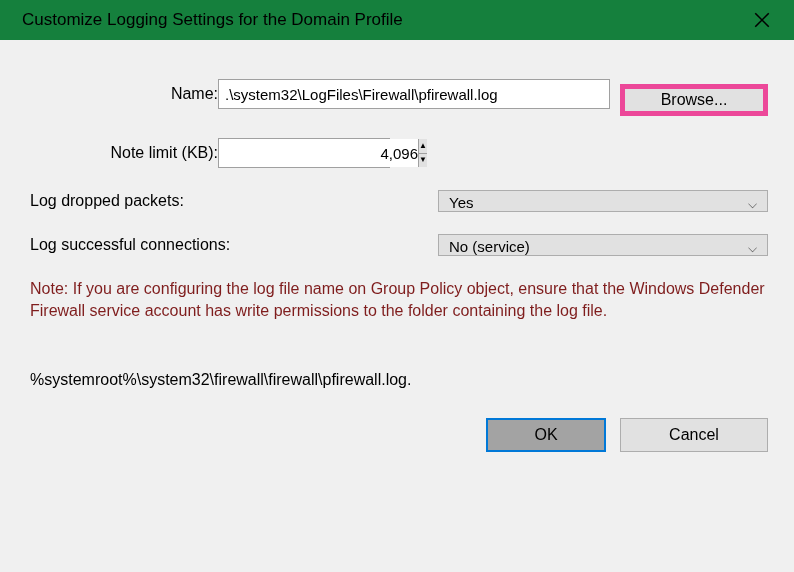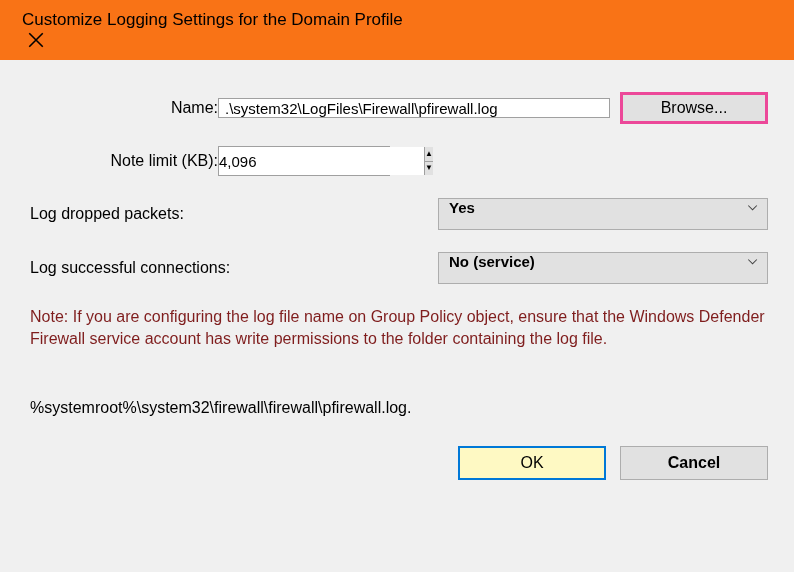--- a/index.html
+++ b/index.html
@@ -13,22 +13,21 @@
       background: #f0f0f0;
       width: 794px;
       height: 572px;
       overflow: hidden;
     }
     .title-bar {
       display: flex;
       justify-content: space-between;
       align-items: flex-start;
       padding: 10px 18px 6px 22px;
-      background: #f97316;
-      flex-direction: column;
+      background: #15803d;
     }
     .title-text {
       font-size: 17px;
       color: #000;
     }
     .close-btn {
       width: 28px;
       height: 28px;
       display: flex;
       align-items: center;
@@ -54,49 +53,50 @@
       font-size: 16px;
       color: #000;
       text-align: right;
     }
     .form-label-wide {
       flex: 0 0 408px;
       font-size: 16px;
       color: #000;
     }
     .name-input {
-      height: 20px;
+      height: 30px;
       flex: 1;
       border: 1px solid #a0a0a0;
       padding: 0 6px;
       font-family: inherit;
       font-size: 15px;
       background: #fff;
       margin-right: 10px;
     }
     .browse-btn {
       width: 148px;
       height: 32px;
-      border: 3px solid #ec4899;
-      background: #e1e1e1;
-      font-family: inherit;
-      font-size: 16px;
-      cursor: pointer;
+      border: 5px solid #ec4899;
+      background: #e1e1e1;
+      font-family: inherit;
+      font-size: 16px;
+      cursor: pointer;
+      margin-top: 12px;
     }
     .spinner-wrap {
       display: flex;
       width: 172px;
       height: 30px;
       border: 1px solid #a0a0a0;
       background: #fff;
     }
     .spinner-input {
       flex: 1;
       border: none;
-      padding-right: 6px;
+      text-align: right;
       font-family: inherit;
       font-size: 15px;
       outline: none;
     }
     .spinner-btns {
       width: 20px;
       display: flex;
       flex-direction: column;
       border-left: 1px solid #a0a0a0;
     }
@@ -108,30 +108,29 @@
       background: #e1e1e1;
       cursor: pointer;
       font-size: 8px;
       line-height: 1;
     }
     .spinner-up {
       border-bottom: 1px solid #a0a0a0;
     }
     .dropdown {
       flex: 1;
-      height: 32px;
+      height: 22px;
       border: 1px solid #adadad;
       background: #e1e1e1;
       display: flex;
-      align-items: flex-start;
+      align-items: flex-end;
       justify-content: space-between;
       padding: 0 10px;
       cursor: pointer;
       font-size: 15px;
-      font-weight: bold;
     }
     .dropdown-chevron {
       font-size: 12px;
       color: #444;
     }
     .note-text {
       font-size: 16px;
       line-height: 1.35;
       color: #7f1d1d;
       margin-top: 12px;
@@ -143,37 +142,36 @@
       color: #000;
       margin-bottom: 28px;
     }
     .button-row {
       display: flex;
       justify-content: flex-end;
       gap: 14px;
       padding-right: 0;
     }
     .ok-btn {
-      width: 148px;
+      width: 120px;
       height: 34px;
       border: 2px solid #0078d7;
-      background: #fef9c3;
+      background: #a3a3a3;
       font-family: inherit;
       font-size: 16px;
       cursor: pointer;
     }
     .cancel-btn {
       width: 148px;
       height: 34px;
       border: 1px solid #adadad;
       background: #e1e1e1;
       font-family: inherit;
       font-size: 16px;
       cursor: pointer;
-      font-weight: bold;
     }
   </style>
 </head>
 <body>
 
 <div class="title-bar">
   <span class="title-text">Customize Logging Settings for the Domain Profile</span>
   <div class="close-btn">
     <svg viewBox="0 0 16 16">
         <path d="M2 2 L14 14 M14 2 L2 14" stroke="#000" stroke-width="1.4" fill="none"></path>

